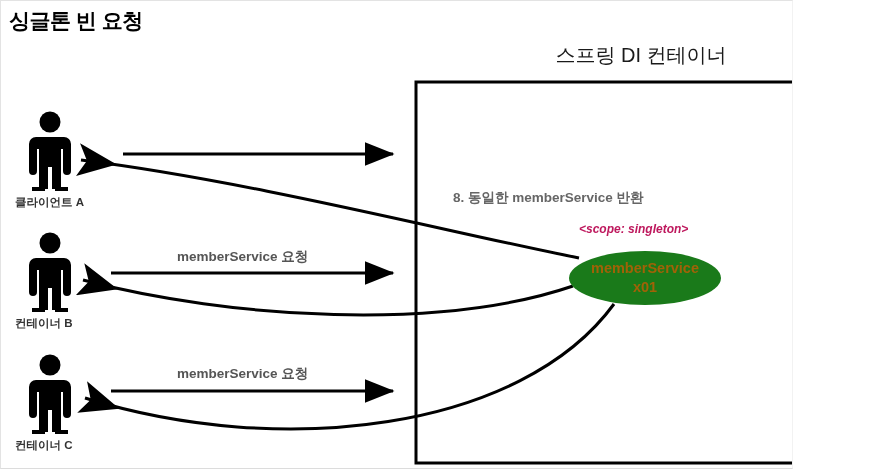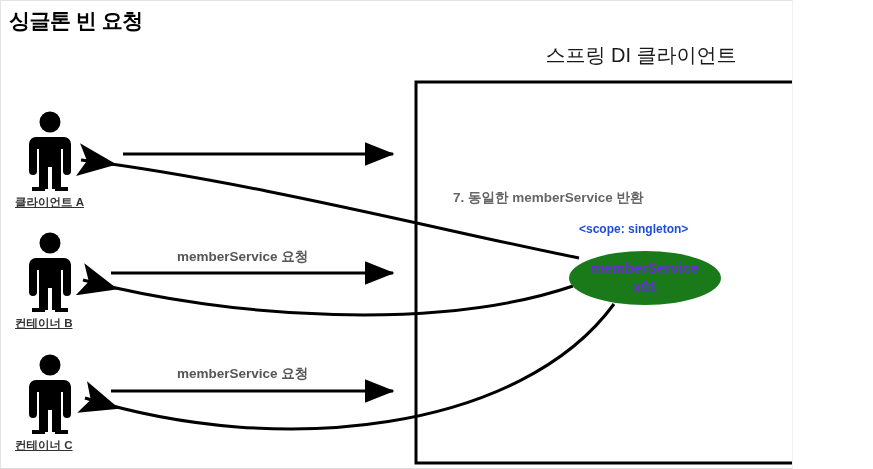--- a/index.html
+++ b/index.html
@@ -68,41 +68,41 @@
     font-weight: bold;
     color: #666666;
     white-space: nowrap;
   }
   .scope-label {
     position: absolute;
     left: 578px;
     top: 221px;
     font-size: 12px;
     font-weight: bold;
-    color: #1d4ed8;
+    color: #be185d;
     white-space: nowrap;
+    font-style: italic;
   }
   .client-label {
     position: absolute;
     font-size: 11.5px;
     font-weight: bold;
     color: #333333;
     white-space: nowrap;
-    text-decoration: underline;
   }
   .client-label.c1 { left: 14px; top: 194px; }
   .client-label.c2 { left: 14px; top: 315px; }
   .client-label.c3 { left: 14px; top: 437px; }
   .bean-text {
     position: absolute;
     left: 568px;
     top: 258px;
     width: 152px;
     text-align: center;
-    color: #6d28d9;
+    color: #a16207;
     font-size: 14.5px;
     font-weight: bold;
     line-height: 19px;
     white-space: pre-line;
     pointer-events: none;
   }
 </style>
 </head>
 <body>
 
@@ -147,26 +147,26 @@
 
     <path d="M578,257 C460,234 250,180 80,159" fill="none" stroke="#000000" stroke-width="3" marker-end="url(#arrowhead-left)"></path>
     <path d="M572,285 C440,330 230,318 82,279" fill="none" stroke="#000000" stroke-width="3" marker-end="url(#arrowhead-left)"></path>
     <path d="M613,303 C520,430 280,458 84,397" fill="none" stroke="#000000" stroke-width="3" marker-end="url(#arrowhead-left)"></path>
 
     <ellipse cx="644" cy="277" rx="76" ry="27" fill="#1a7a1a"></ellipse>
   </svg>
 
   <div class="page-title">싱글톤 빈 요청</div>
 
-  <div class="container-title">스프링 DI 클라이언트</div>
+  <div class="container-title">스프링 DI 컨테이너</div>
 
   <div class="arrow-label l2">memberService 요청</div>
   <div class="arrow-label l3">memberService 요청</div>
 
-  <div class="return-label">7. 동일한 memberService 반환</div>
+  <div class="return-label">8. 동일한 memberService 반환</div>
 
   <div class="scope-label">&lt;scope: singleton&gt;</div>
 
   <div class="bean-text">memberService
 x01</div>
 
   <div class="client-label c1">클라이언트 A</div>
   <div class="client-label c2">컨테이너 B</div>
   <div class="client-label c3">컨테이너 C</div>
 

